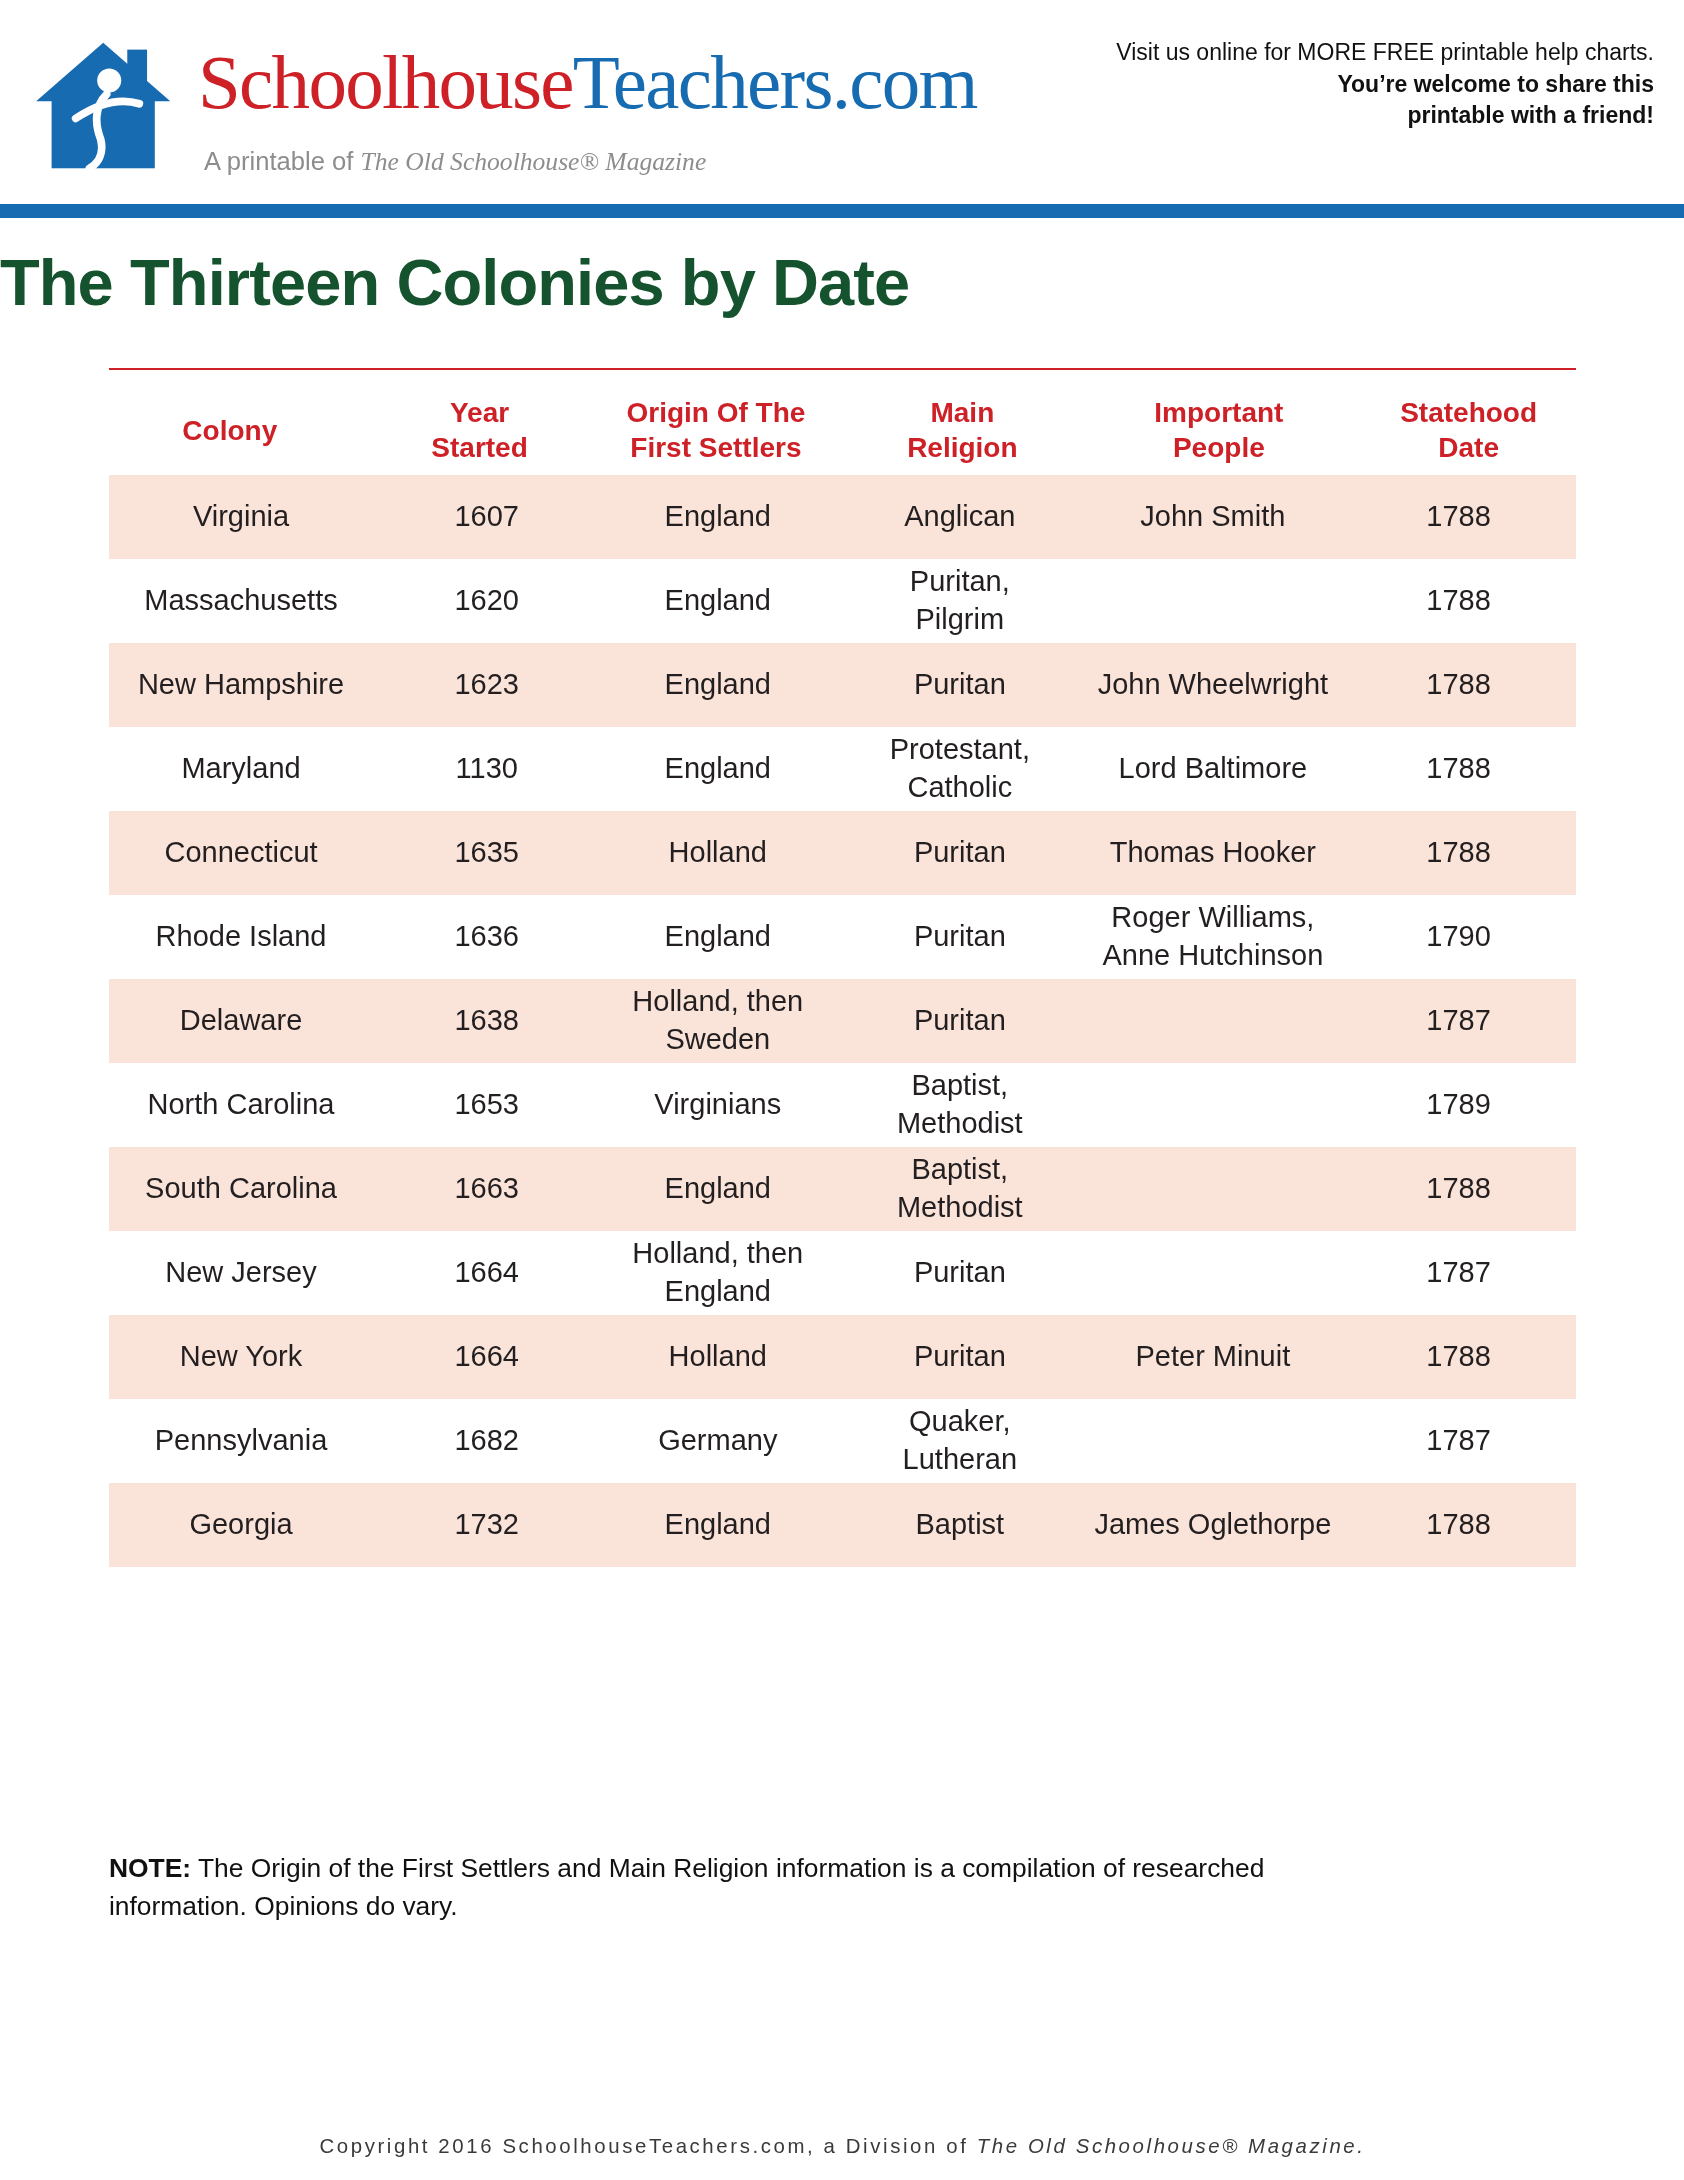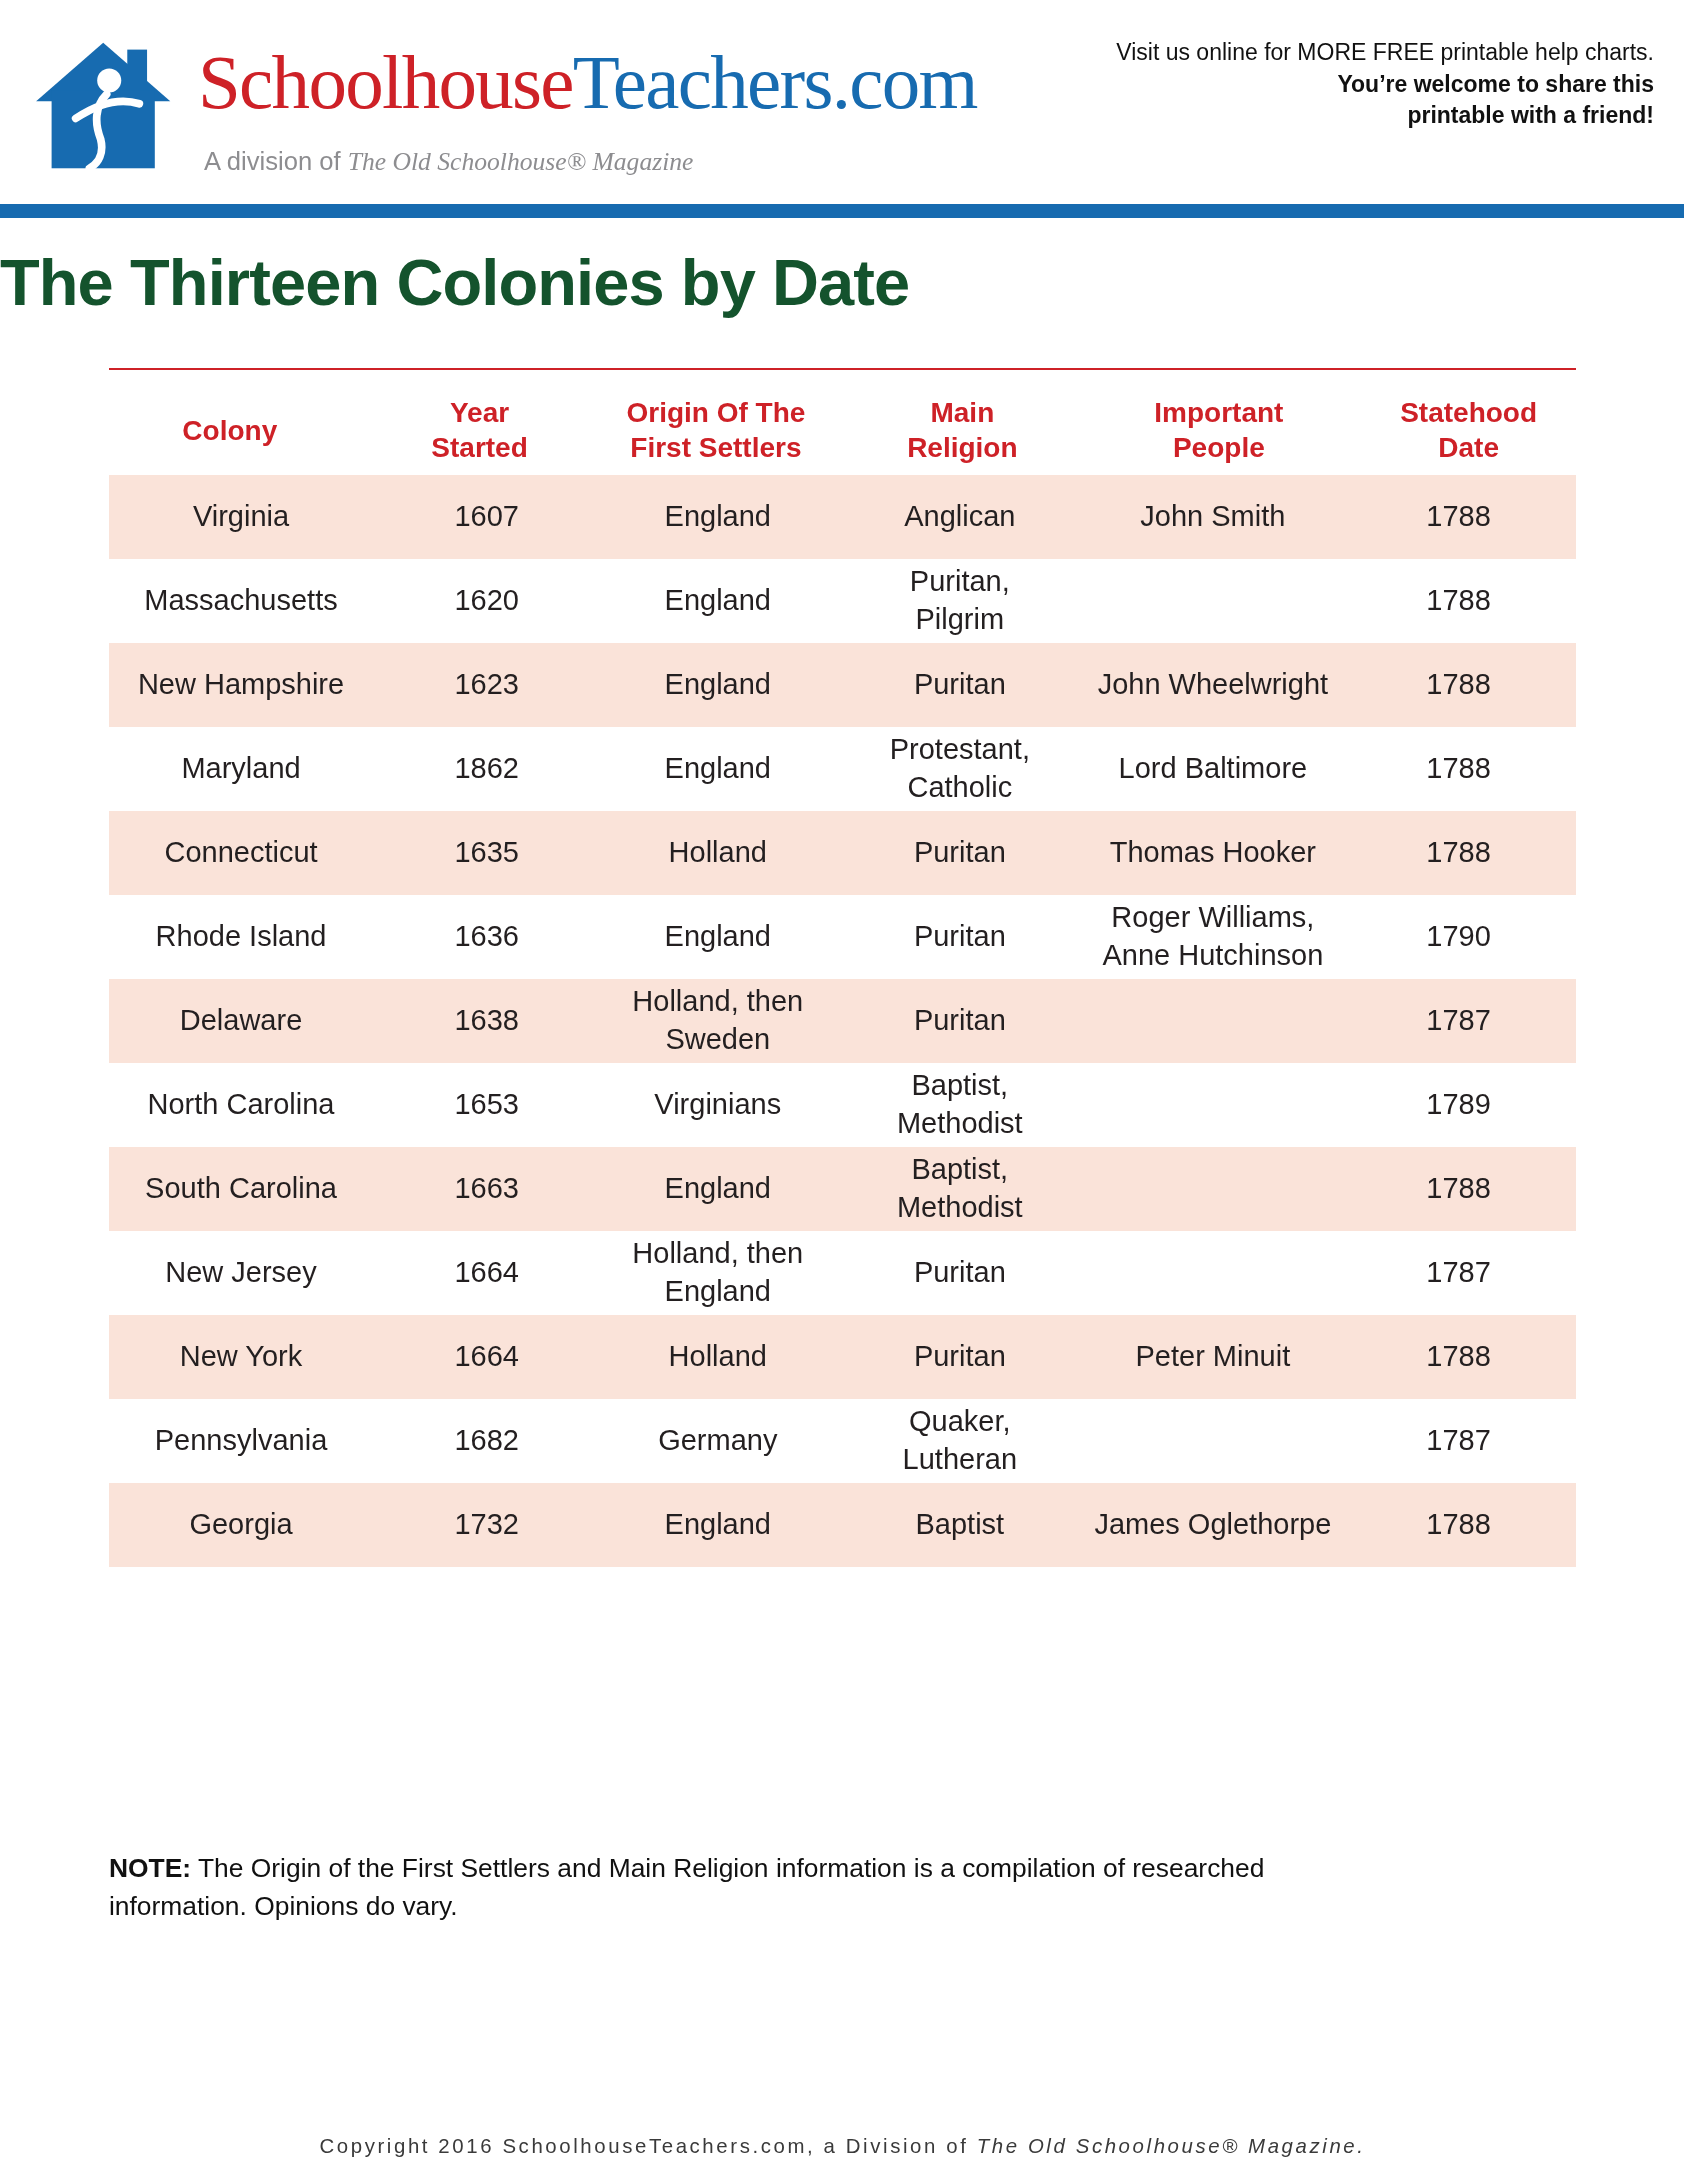--- a/index.html
+++ b/index.html
@@ -86,21 +86,21 @@
 
   <svg class="logo-icon" viewBox="0 0 170 150" xmlns="http://www.w3.org/2000/svg" aria-hidden="true">
     <rect x="108" y="10" width="23" height="40" fill="#176bb0"></rect>
     <polygon points="80,2 158,70 2,70" fill="#176bb0"></polygon>
     <rect x="20" y="58" width="120" height="90" fill="#176bb0"></rect>
     <circle cx="87" cy="46" r="14" fill="#ffffff"></circle>
     <path d="M84 62 C70 76 70 96 77 114 C81 130 75 142 64 148" fill="none" stroke="#ffffff" stroke-width="9" stroke-linecap="round"></path>
     <path d="M48 90 C75 72 100 66 122 73" fill="none" stroke="#ffffff" stroke-width="9" stroke-linecap="round"></path>
   </svg>
   <div class="logo-text"><span class="brand-red">Schoolhouse</span><span class="brand-blue">Teachers.com</span></div>
-  <div class="tagline"><span>A division of </span><span class="t-italic">The Old Schoolhouse® Magazine</span></div>
+  <div class="tagline"><span>A printable of </span><span class="t-italic">The Old Schoolhouse® Magazine</span></div>
 
   <div class="promo">
     <div>Visit us online for MORE FREE printable help charts.</div>
     <div class="bold">You’re welcome to share this</div>
     <div class="bold">printable with a friend!</div>
   </div>
 
   <div class="blue-bar"></div>
 
   <div class="page-title">The Thirteen Colonies by Date</div>
@@ -144,21 +144,21 @@
       <div class="td col-colony">New Hampshire</div>
       <div class="td col-year">1623</div>
       <div class="td col-origin">England</div>
       <div class="td col-religion">Puritan</div>
       <div class="td col-people">John Wheelwright</div>
       <div class="td col-statehood">1788</div>
     </div>
 
     <div class="tr">
       <div class="td col-colony">Maryland</div>
-      <div class="td col-year">1862</div>
+      <div class="td col-year">1130</div>
       <div class="td col-origin">England</div>
       <div class="td col-religion">Protestant,
 Catholic</div>
       <div class="td col-people">Lord Baltimore</div>
       <div class="td col-statehood">1788</div>
     </div>
 
     <div class="tr">
       <div class="td col-colony">Connecticut</div>
       <div class="td col-year">1635</div>

